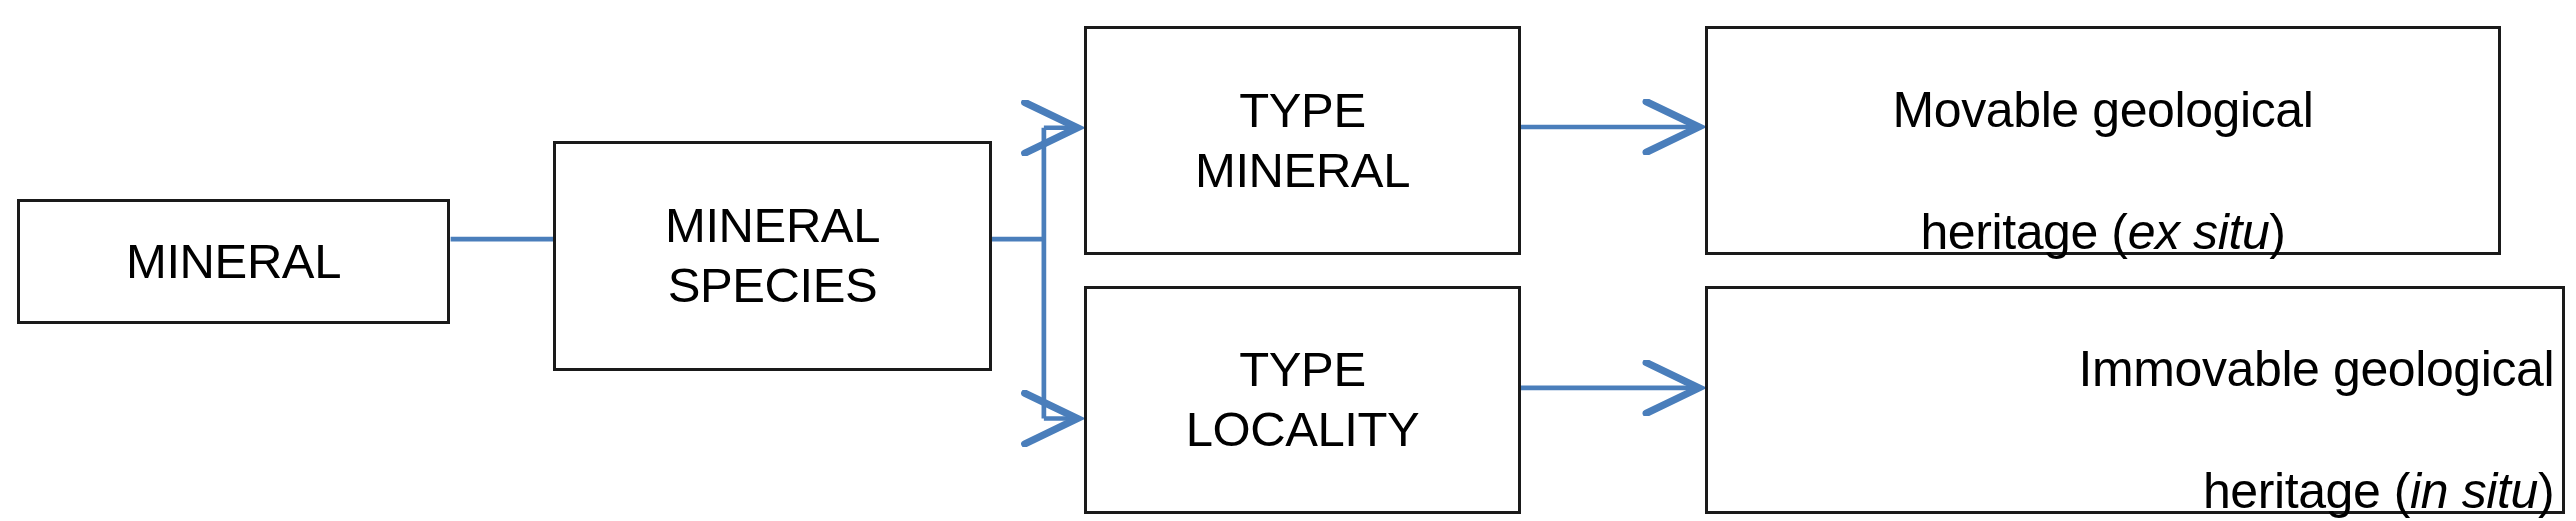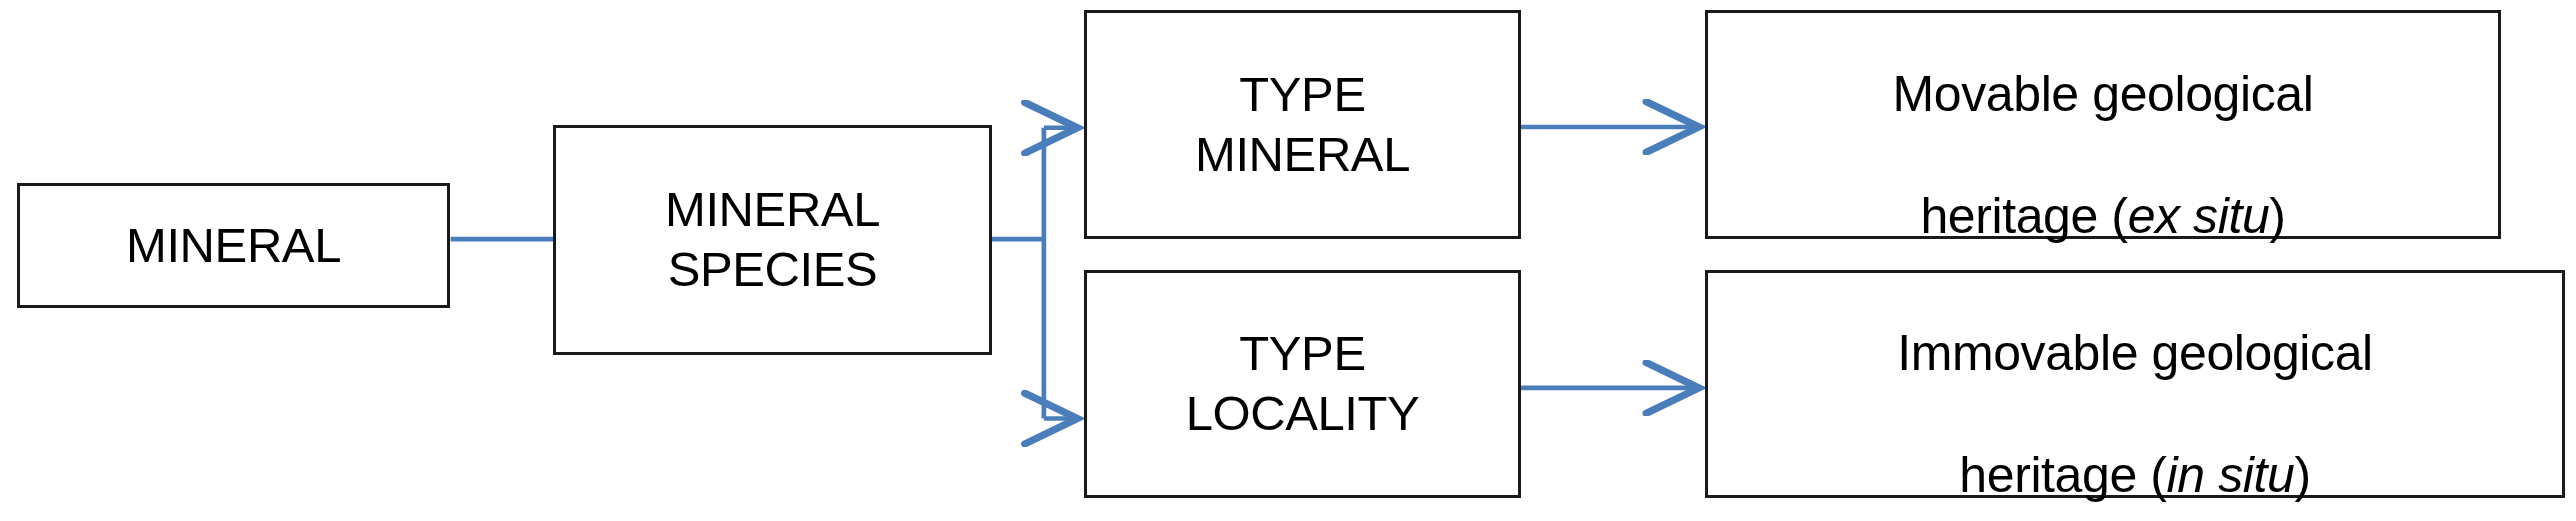--- a/index.html
+++ b/index.html
@@ -21,39 +21,40 @@
     background: #ffffff;
     border: 3.9px solid #1a1a1a;
     display: flex;
     align-items: center;
     justify-content: center;
     text-align: center;
     color: #000000;
     line-height: 1.22;
     letter-spacing: -0.4px;
     font-weight: 400;
+    margin-top: 16px;
   }
   .node .label {
     display: block;
     width: 100%;
     padding: 0 7.8px;
     box-sizing: border-box;
     white-space: pre-line;
   }
   .node .label em {
     font-style: italic;
   }
 
   
   #node-mineral        { left: 17px;   top: 183px; width: 433px;  height: 125px; font-size: 49px; }
   #node-mineral-species{ left: 553px;  top: 125px; width: 439px;  height: 230px; font-size: 49px; }
   #node-type-mineral   { left: 1084px; top: 10.2px;  width: 437px;  height: 229px; font-size: 49px; }
   #node-type-locality  { left: 1084px; top: 270px; width: 437px;  height: 228px; font-size: 49px; }
   #node-movable        { left: 1705px; top: 10.2px;  width: 796px; height: 229px; font-size: 50px; }
-  #node-immovable      { left: 1705px; top: 270px; width: 860px; height: 228px; font-size: 50px; }
+  #node-immovable      { left: 1705px; top: 270px; width: 860px; height: 228px; font-size: 50px; text-align: right; }
 
   
   #connectors {
     position: absolute;
     left: 0;
     top: 0;
     width: 2576px;
     height: 522px;
     pointer-events: none;
   }

